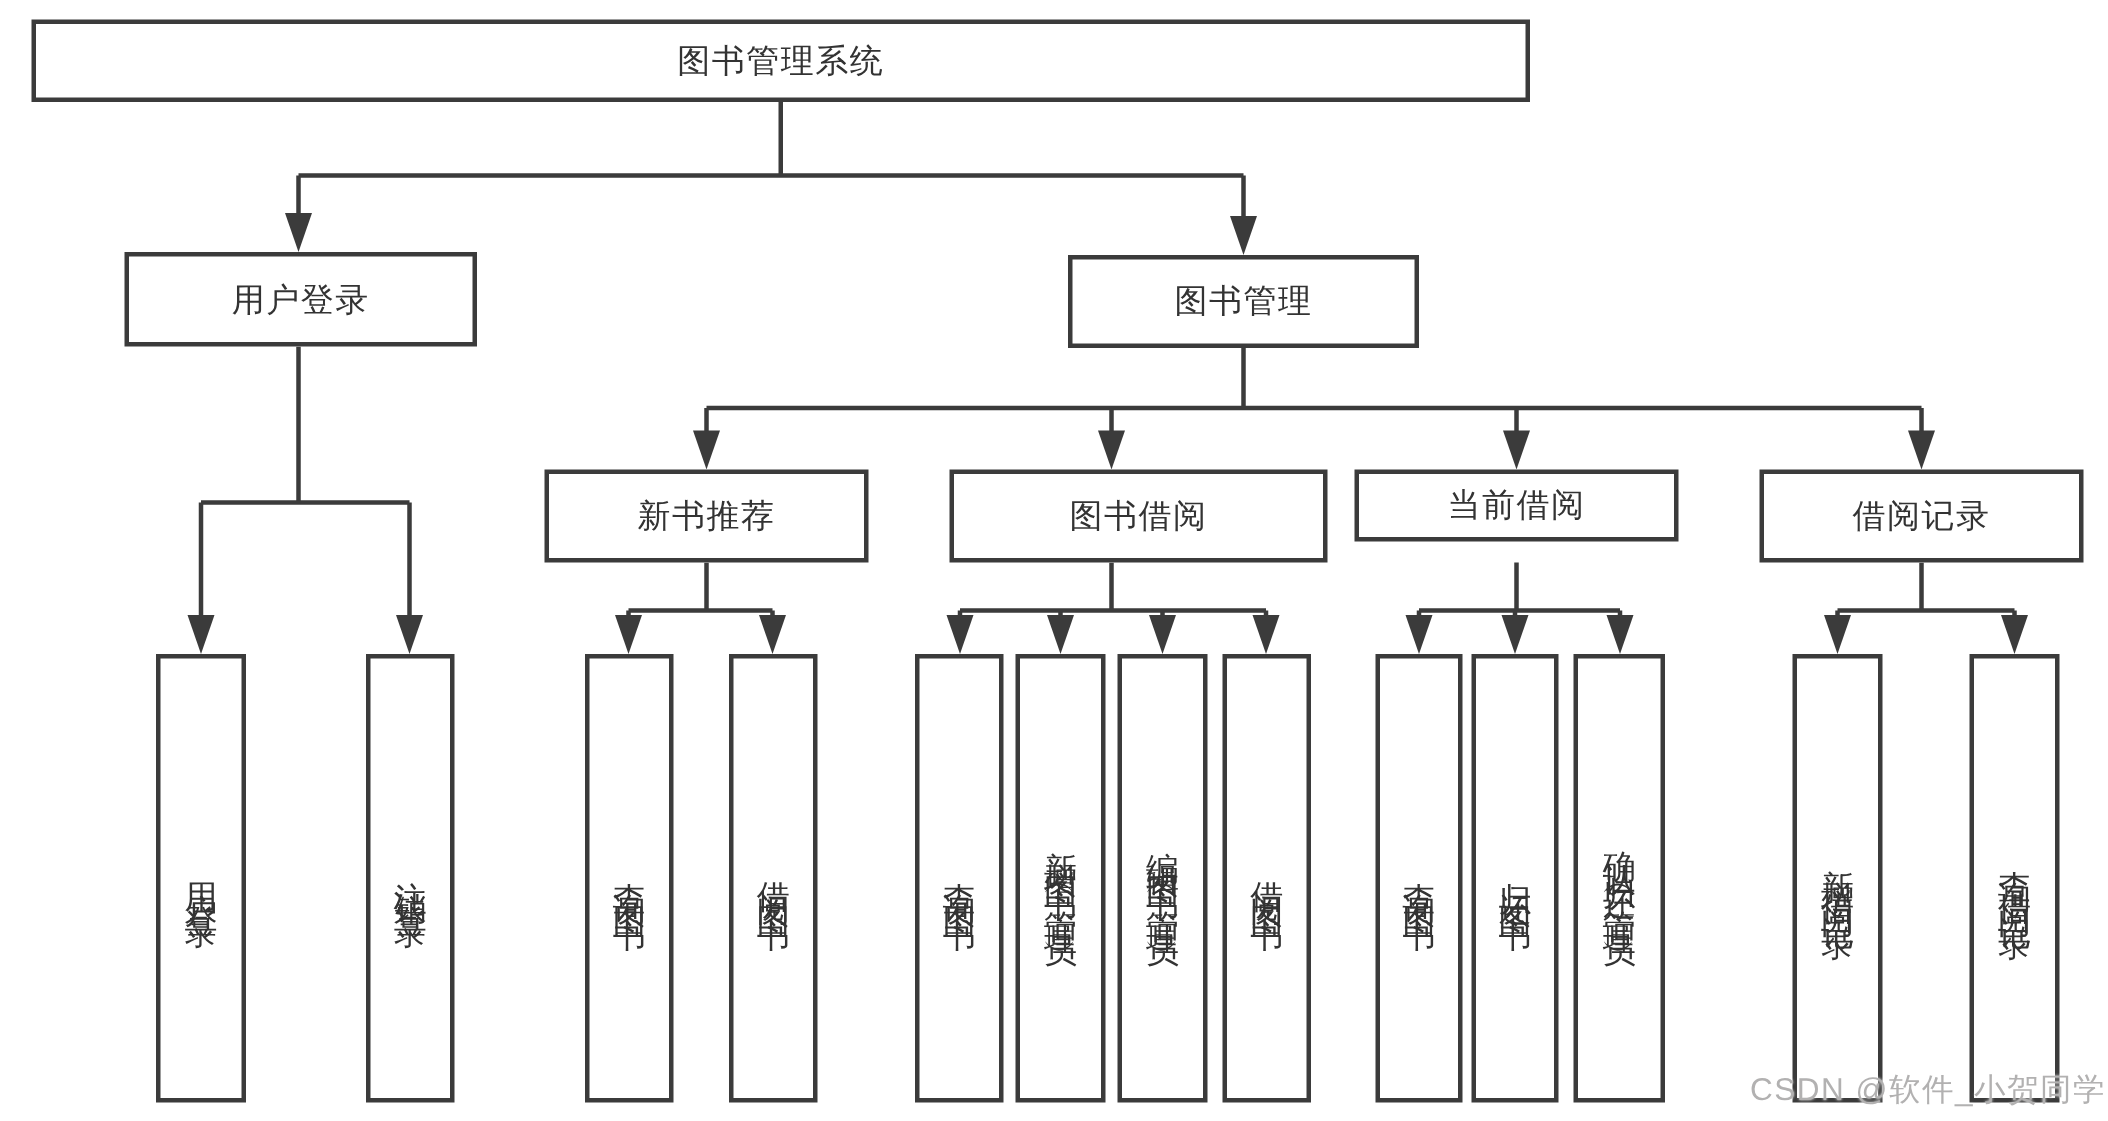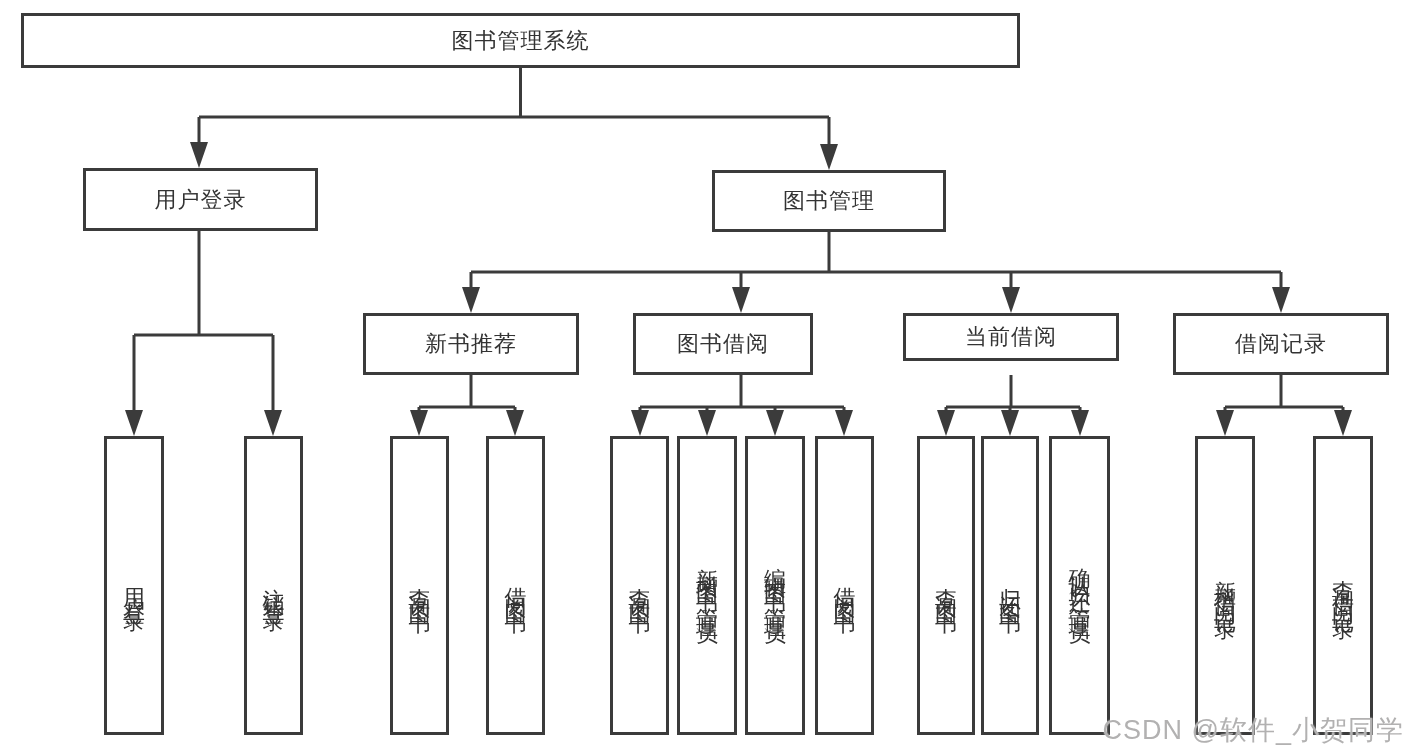--- a/index.html
+++ b/index.html
@@ -34,21 +34,21 @@
   }
   .vnode .vtext{
     writing-mode:vertical-rl;
     text-orientation:mixed;
     letter-spacing:8px;
     line-height:1;
   }
   .watermark{
     position:absolute;
     top:712px;right:12px;
-    font-size:27px;
+    font-size:21px;
     color:#b2b1b1;
     letter-spacing:1px;
     text-shadow:0 0 2px #ffffff;
     white-space:nowrap;
   }
 </style>
 </head>
 <body>
 
 <div id="canvas">
@@ -107,21 +107,21 @@
   <div class="node" style="left:83px;top:168px;width:235px;height:63px;">
     <span>用户登录</span>
   </div>
   <div class="node" style="left:363px;top:313px;width:216px;height:62px;">
     <span>新书推荐</span>
   </div>
 
   <div class="node" style="left:712px;top:170px;width:234px;height:62px;">
     <span>图书管理</span>
   </div>
-  <div class="node" style="left:633px;top:313px;width:180px;height:62px;">
+  <div class="node" style="left:633px;top:313px;width:252px;height:62px;">
     <span>图书借阅</span>
   </div>
   <div class="node" style="left:903px;top:313px;width:216px;height:48px;">
     <span>当前借阅</span>
   </div>
   <div class="node" style="left:1173px;top:313px;width:216px;height:62px;">
     <span>借阅记录</span>
   </div>
 
   <div class="vnode" style="left:104px;top:436px;width:60px;height:299px;">

